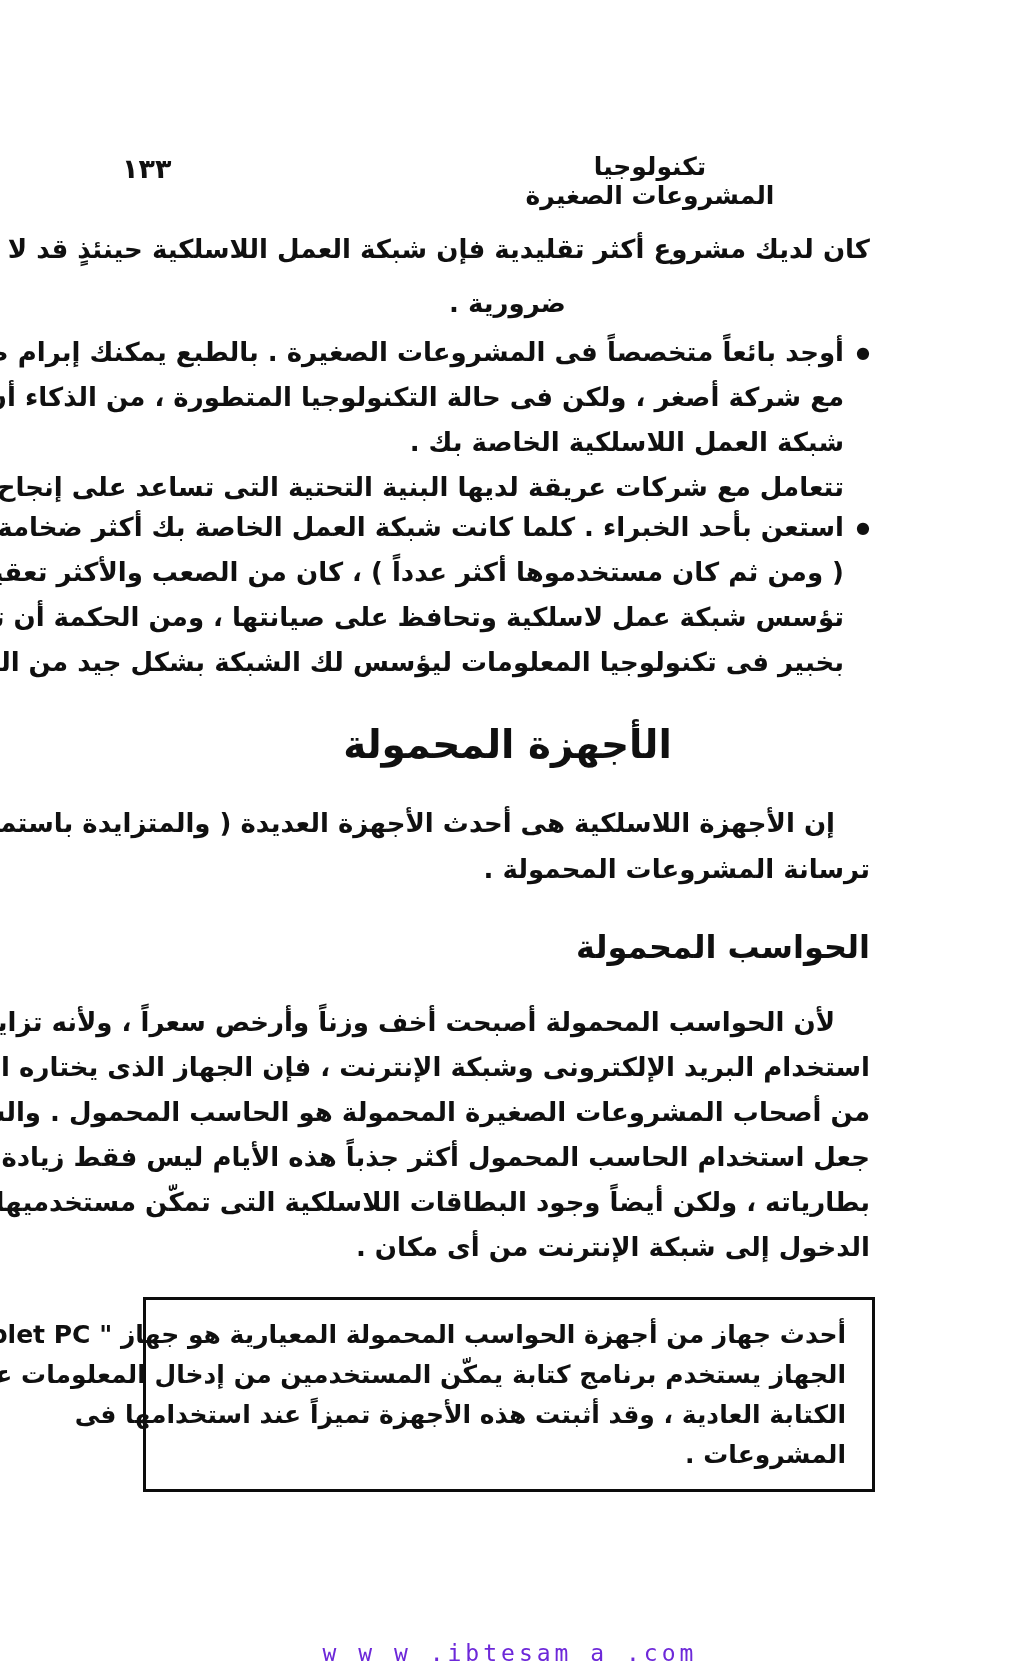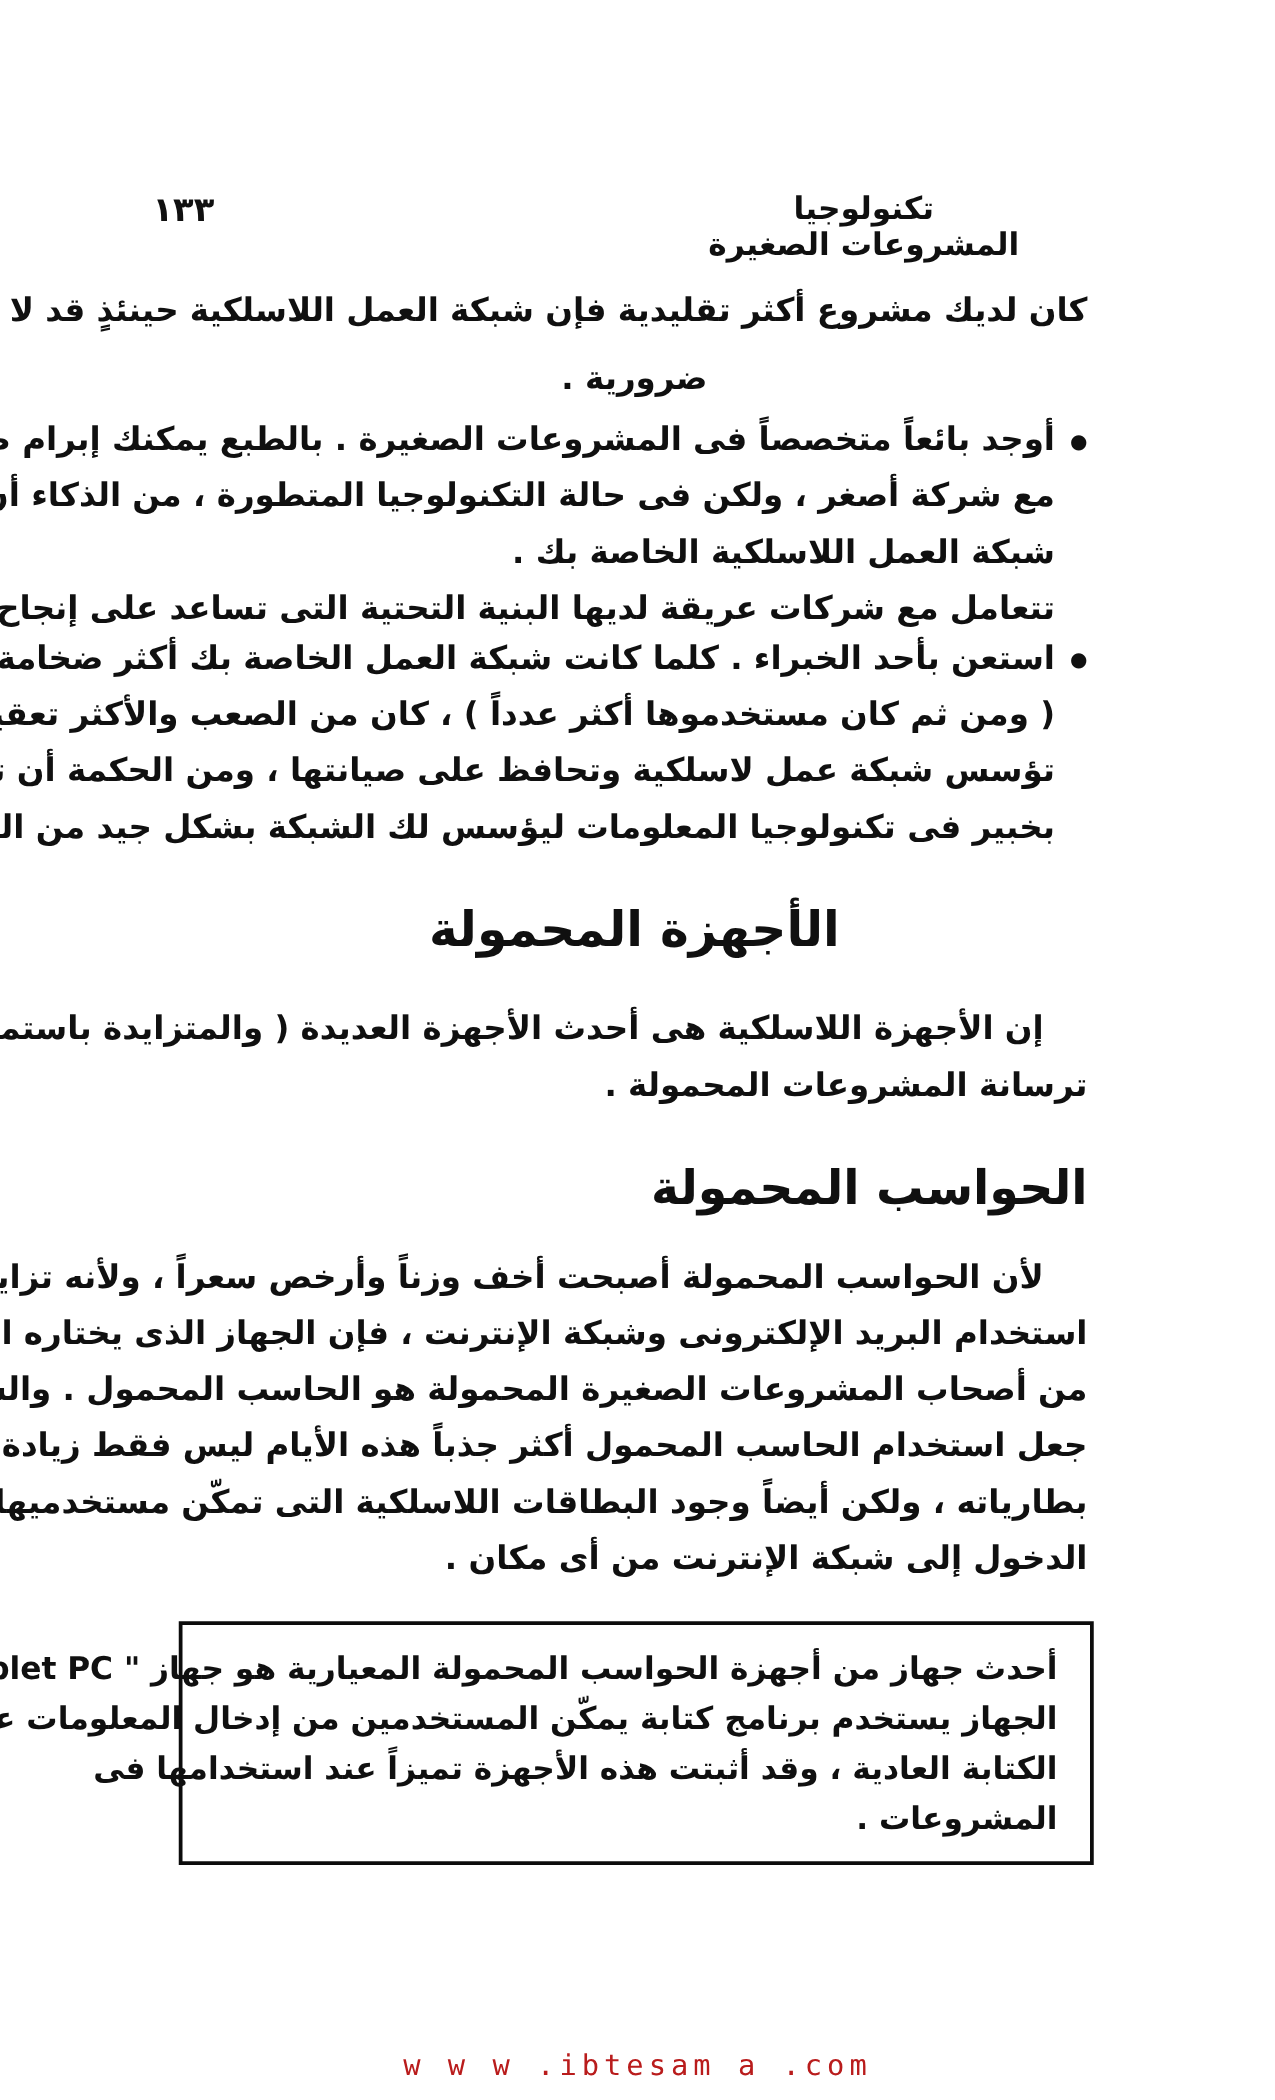--- a/index.html
+++ b/index.html
@@ -11,21 +11,21 @@
     overflow:hidden;
   }
   .page{position:absolute;inset:0;direction:rtl;}
   
   .hdr-num{
     position:absolute;top:153px;left:122px;
     font-size:27px;font-weight:bold;direction:rtl;
   }
   .hdr-title{
     position:absolute;top:152px;left:520px;width:260px;
-    text-align:center;font-size:25px;font-weight:bold;margin-left:41px;
+    text-align:center;font-size:25px;font-weight:bold;
   }
   
   .tblock{
     position:absolute;right:150px;left:145px;
     font-weight:bold;font-size:26px;direction:rtl;
   }
   .line{
     line-height:45px;height:45px;
     white-space:nowrap;overflow:visible;
   }
@@ -50,39 +50,39 @@
   .heading{
     position:absolute;top:722px;right:150px;left:145px;
     text-align:center;font-size:39px;font-weight:bold;
     letter-spacing:-1px;
   }
   .para2{top:800px;}
   .para2 .line{line-height:46px;height:46px;text-align:right;}
   .indent{text-indent:35px;}
   .subheading{
     position:absolute;top:928px;right:150px;left:145px;
-    text-align:right;font-size:38px;font-weight:bold;
+    text-align:right;font-size:32px;font-weight:bold;
     letter-spacing:-1px;
   }
   .para3{top:1000px;}
   
   .notebox{
     position:absolute;top:1297px;left:143px;width:732px;height:195px;
     box-sizing:border-box;border:3px solid #0c0c0c;
     padding:15px 26px 0 26px;
     direction:rtl;font-weight:bold;font-size:25px;
     background:#ffffff;
   }
   .notebox .line{line-height:40px;height:40px;}
   
   .watermark{
     position:absolute;top:1640px;left:0;right:0;
     text-align:center;direction:ltr;
     font-family:"DejaVu Sans Mono",monospace;
-    font-size:23px;color:#b91c1c;letter-spacing:4px;
+    font-size:23px;color:#6d28d9;letter-spacing:4px;
     font-weight:normal;
   }
 </style>
 </head>
 <body>
 
 <div class="page">
 
   <div class="hdr-num">١٣٣</div>
   <div class="hdr-title">تكنولوجيا المشروعات الصغيرة</div>

